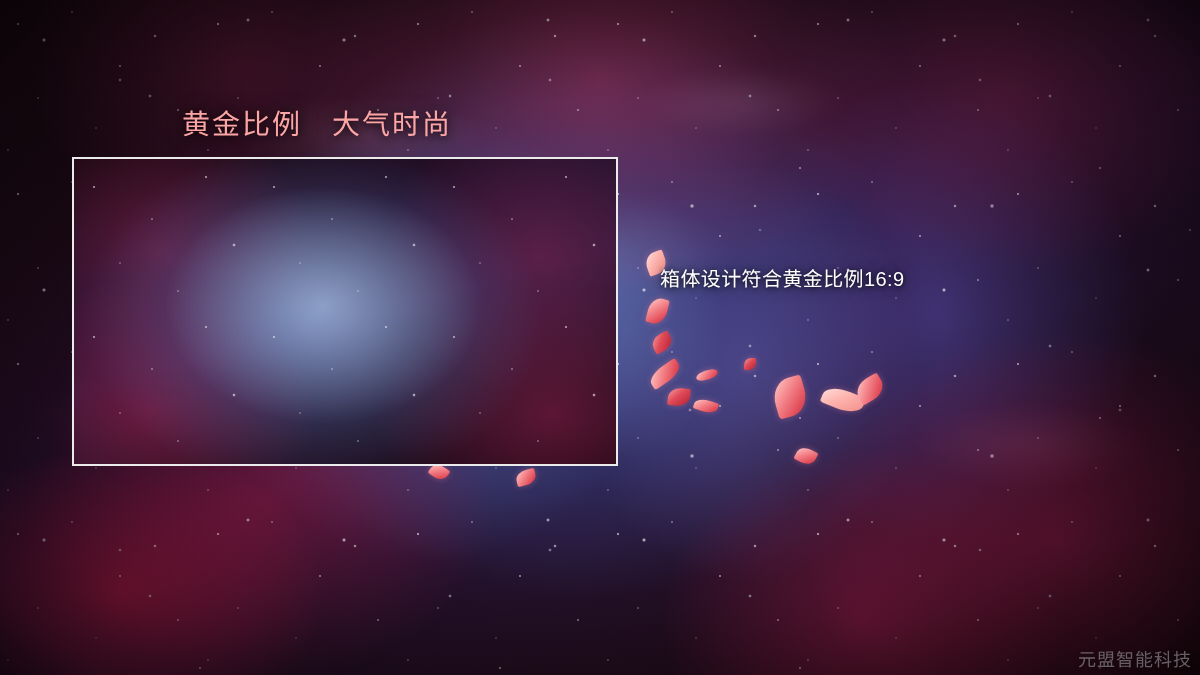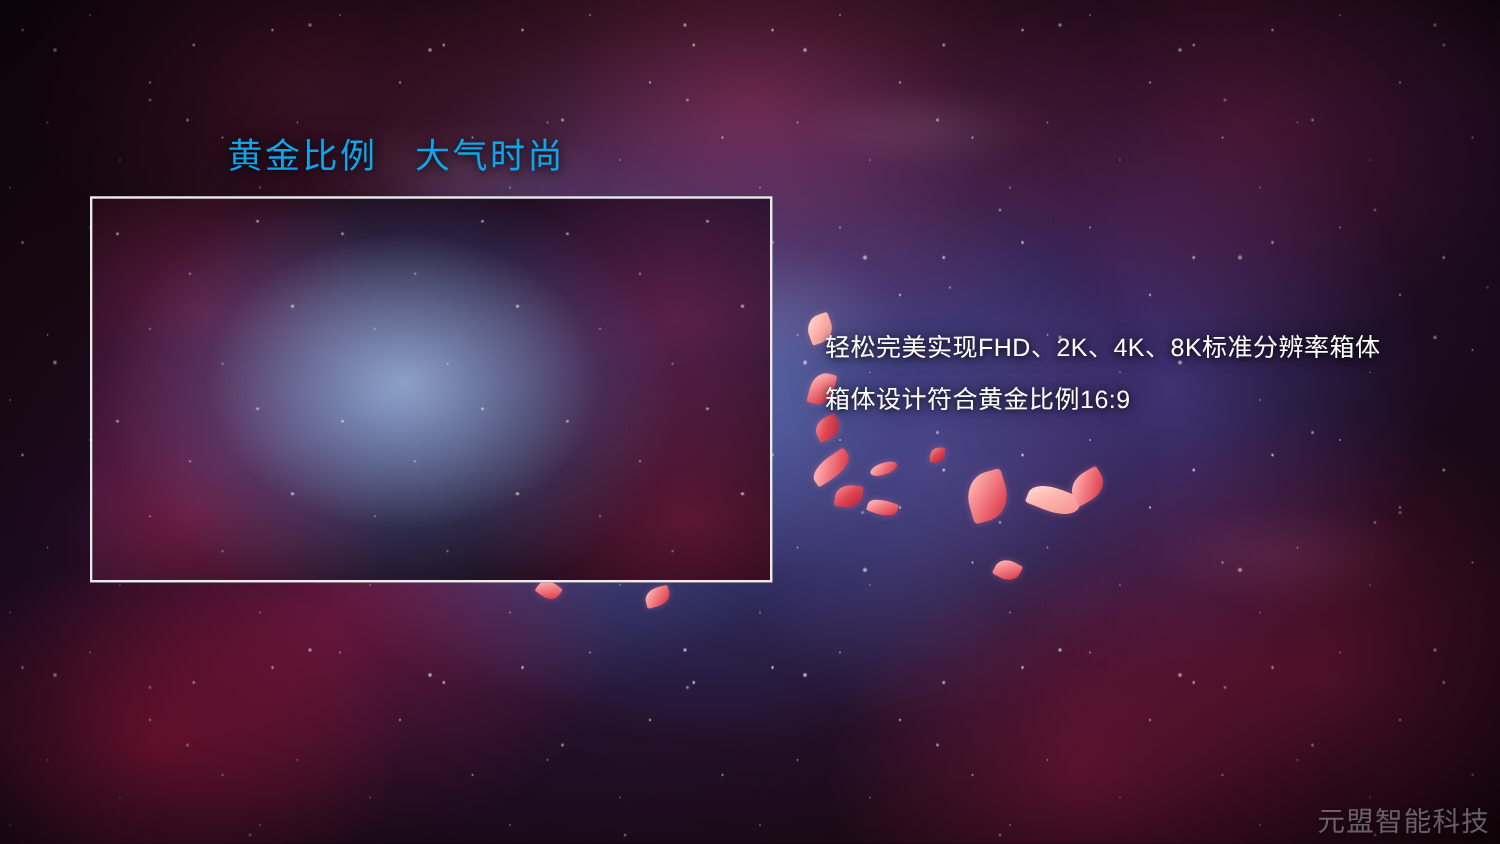--- a/index.html
+++ b/index.html
@@ -147,21 +147,21 @@
       radial-gradient(1.2px 1.2px at 104px 132px, rgba(210,230,255,.75), transparent);
     background-size:180px 150px;
   }
 
   
   .title {
     position:absolute;
     left:182px; top:102px;
     font-size:28px;
     letter-spacing:2px;
-    color:#0ea5e9;
+    color:#fca5a5;
     white-space:pre;
     text-shadow:0 2px 8px rgba(0,0,0,.75), 0 0 18px rgba(0,0,0,.5);
   }
 
   .body-text {
     position:absolute;
     left:660px; top:259px;
     width:520px;
   }
   .body-line {
@@ -169,21 +169,21 @@
     line-height:41px;
     color:#ffffff;
     white-space:pre;
     letter-spacing:.4px;
     text-shadow:0 1px 5px rgba(0,0,0,.8), 0 0 14px rgba(0,0,0,.55);
   }
 
   .watermark {
     position:absolute;
     right:8px; bottom:4px;
-    font-size:22px;
+    font-size:18px;
     letter-spacing:1px;
     color:rgba(205,200,205,0.46);
     text-shadow:0 1px 3px rgba(0,0,0,.5);
   }
 </style>
 </head>
 <body>
 
 <div class="slide">
 
@@ -242,19 +242,18 @@
   <div class="petal deep" style="left:744px; top:358px; width:12px; height:12px;"></div>
 
   <div class="frame">
     <div class="frame-inner"></div>
     <div class="frame-stars"></div>
   </div>
 
   <div class="title">黄金比例　大气时尚</div>
 
   <div class="body-text">
-    <div class="body-line">轻松完美实现FHD、2K、4K、8K标准分辨率箱体</div>
     <div class="body-line">箱体设计符合黄金比例16:9</div>
   </div>
 
   <div class="watermark">元盟智能科技</div>
 
 </div>
 
 </body></html>

